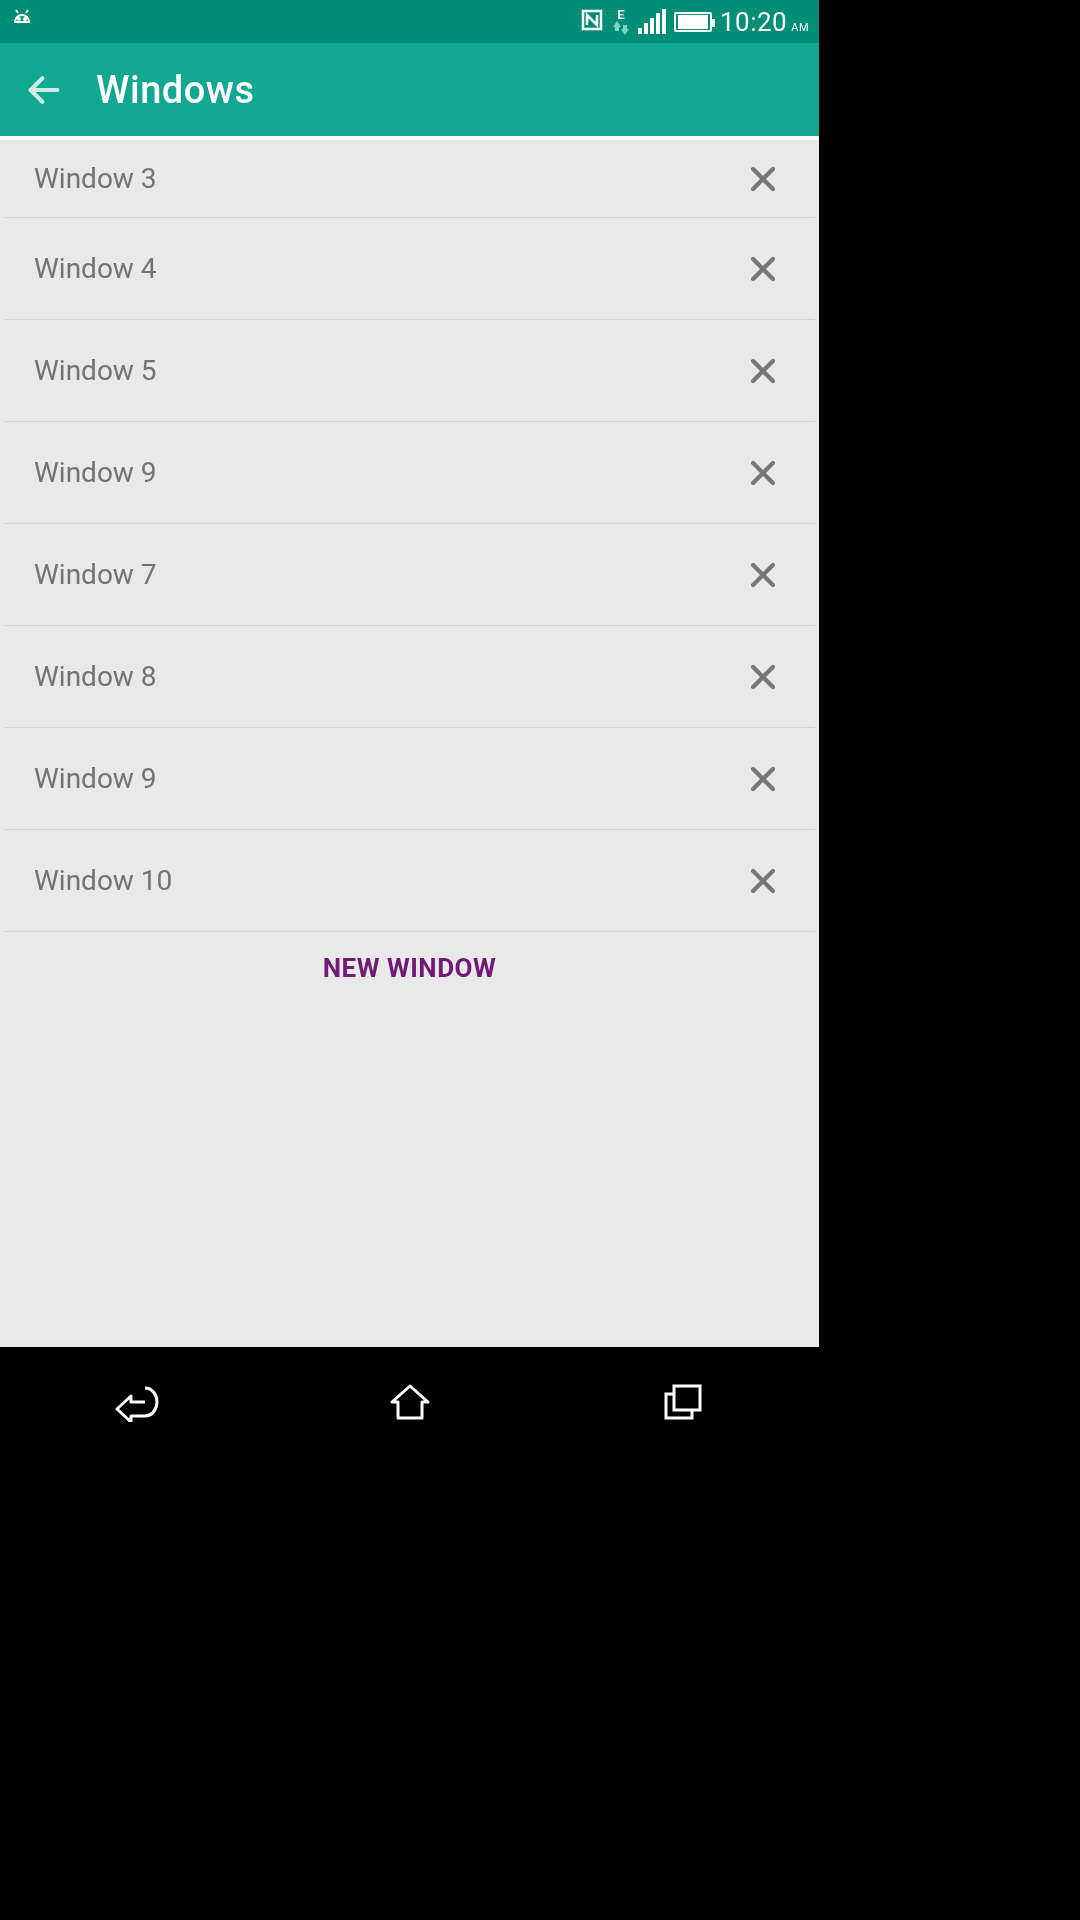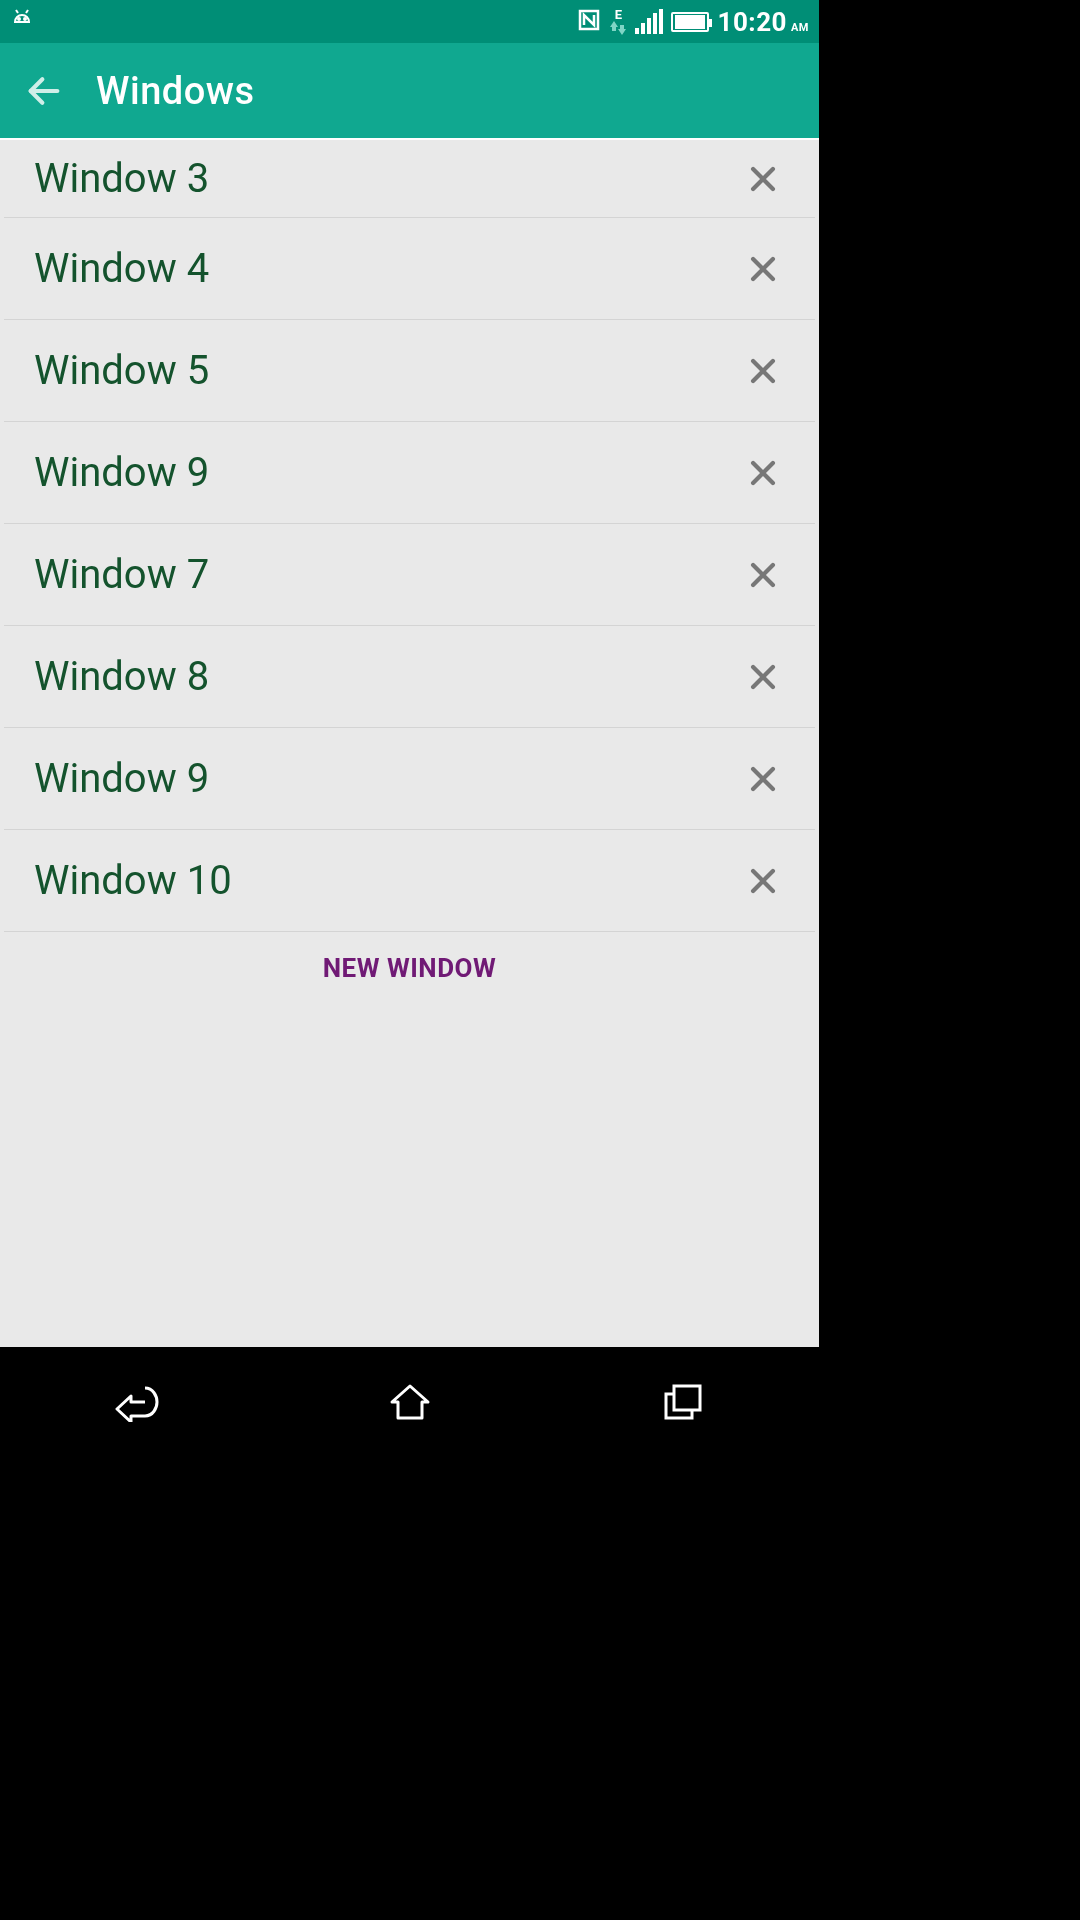--- a/index.html
+++ b/index.html
@@ -8,52 +8,52 @@
 
     
     .status-bar {
       height: 43px;
       background: #008e76;
       display: flex; align-items: center; justify-content: space-between;
       padding: 0 10px; color: #fff;
     }
     .status-left, .status-right { display: flex; align-items: center; gap: 10px; }
     .status-right { gap: 8px; }
-    .time { font-size: 26px; font-weight: 700; letter-spacing: .5px; display: flex; align-items: baseline; }
+    .time { font-size: 26px; font-weight: 400; letter-spacing: .5px; display: flex; align-items: baseline; }
     .time .ampm { font-size: 11px; margin-left: 4px; }
     .sig-bars { display: flex; align-items: flex-end; gap: 2px; height: 24px; }
     .sig-bars span { width: 4px; background: #fff; }
     .sig-bars span:nth-child(1){height:6px}.sig-bars span:nth-child(2){height:11px}
     .sig-bars span:nth-child(3){height:16px}.sig-bars span:nth-child(4){height:21px}
     .sig-bars span:nth-child(5){height:25px}
     .batt { width: 38px; height: 20px; border: 2px solid #fff; border-radius: 2px; position: relative; display:flex; align-items:center; }
     .batt::after { content:""; position:absolute; right:-5px; top:5px; width:3px; height:8px; background:#fff; }
     .batt i { display:block; width: 30px; height: 14px; margin-left:2px; background:#fff; }
 
     
     .android-head { width:24px; height:24px; }
 
     
     .app-bar {
       height: 97px; background: var(--accent); display:flex; align-items:center;
       padding-left: 20px; color:#fff;
-      border-bottom: 2px solid #ffffff;
+      border-bottom: 4px solid #ffffff;
     }
     .back-btn { width:48px; height:48px; display:flex; align-items:center; justify-content:center; }
     .back-btn svg { stroke:#cfeee8; }
     .app-title { font-size: 38px; font-weight: 500; margin-left: 28px; letter-spacing:.5px; }
 
     
     .content { flex:1; background:#e9e9e9; overflow:hidden; }
     .row {
       height: 102px; display:flex; align-items:center; justify-content:space-between;
       padding: 0 30px; border-bottom: 1px solid #d4d4d4; margin: 0 4px;
     }
     .row:first-child{ height: 78px; }
-    .row-label { font-size: 40px; color:#14532d; font-weight:400; }
+    .row-label { font-size: 28px; color:#737373; font-weight:400; }
     .close-btn { width:44px; height:44px; display:flex; align-items:center; justify-content:center; }
     .close-btn svg { stroke:#777; stroke-width:3; }
 
     
     .new-window {
       height: 71px; display:flex; align-items:center; justify-content:center;
       background:#e9e9e9;
     }
     .new-window span { font-size: 26px; font-weight: 700; color:#701a75; letter-spacing:.5px; }
 

